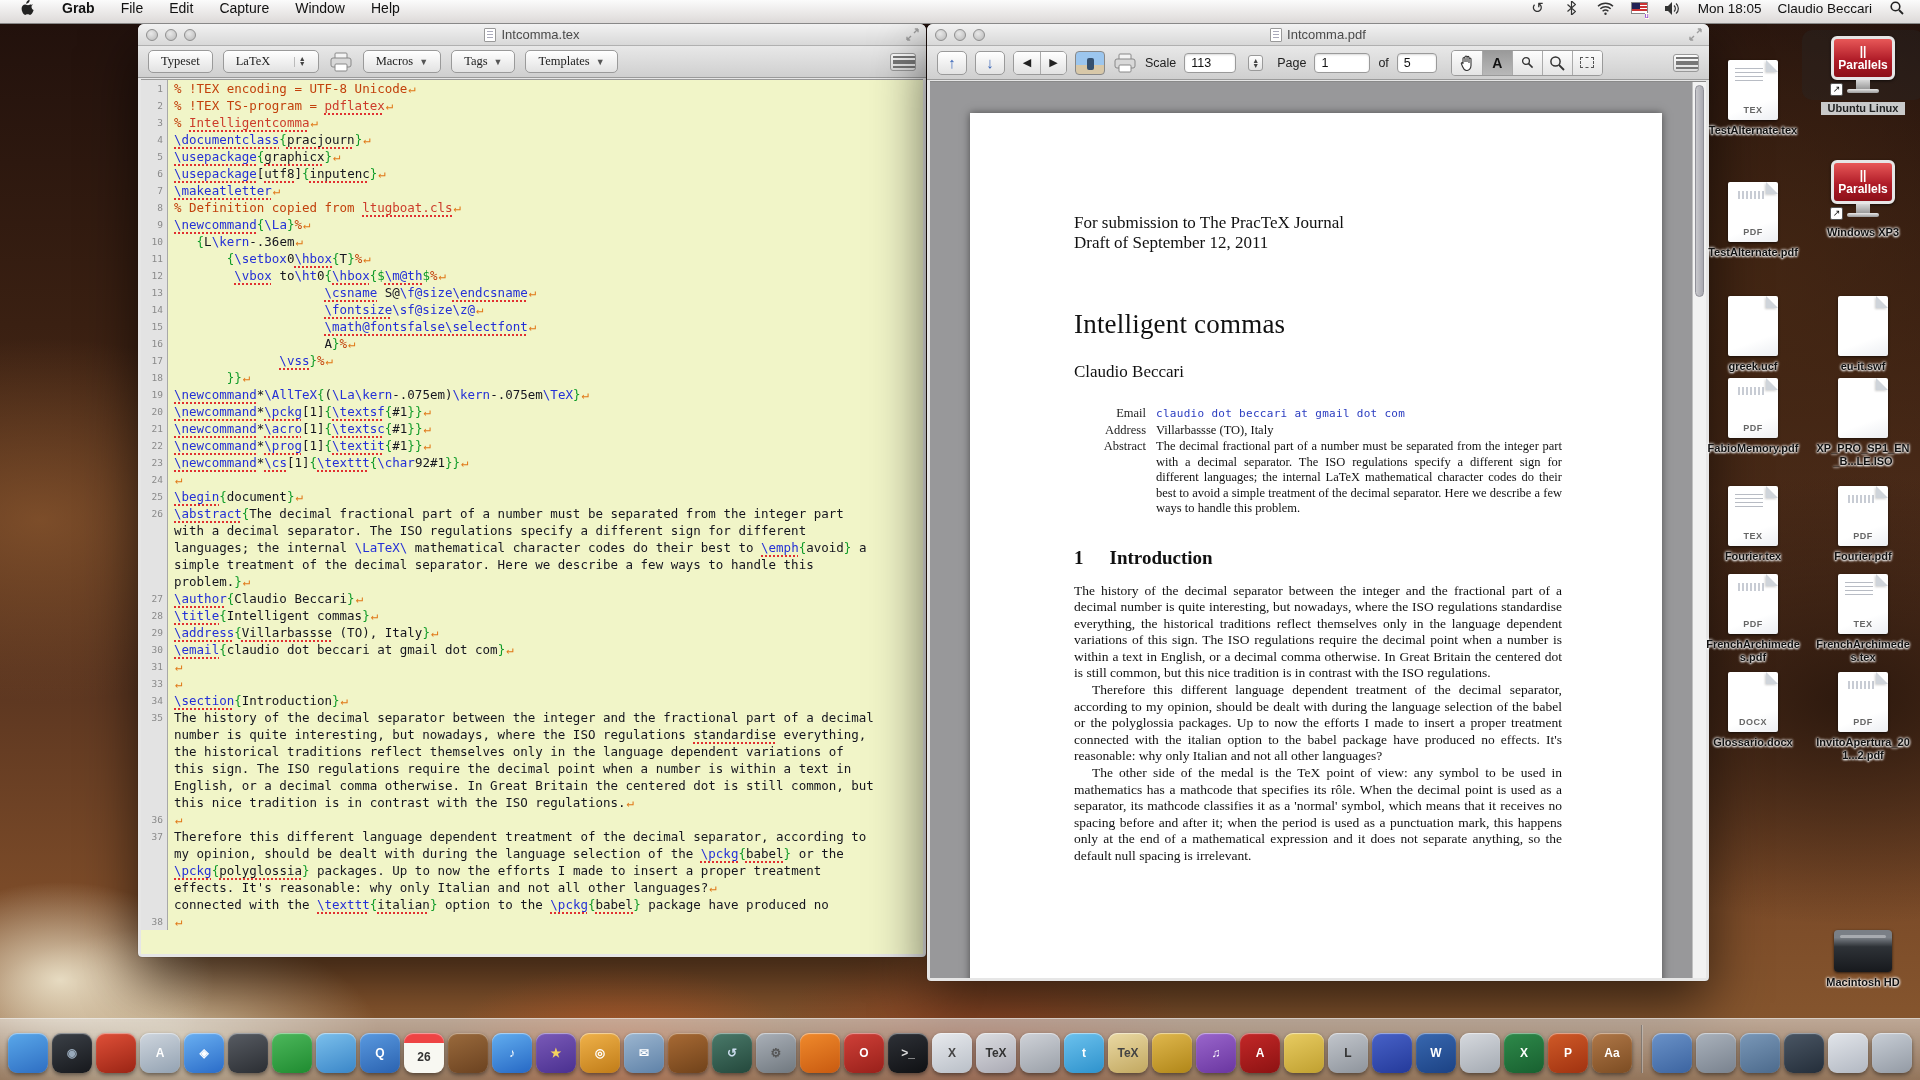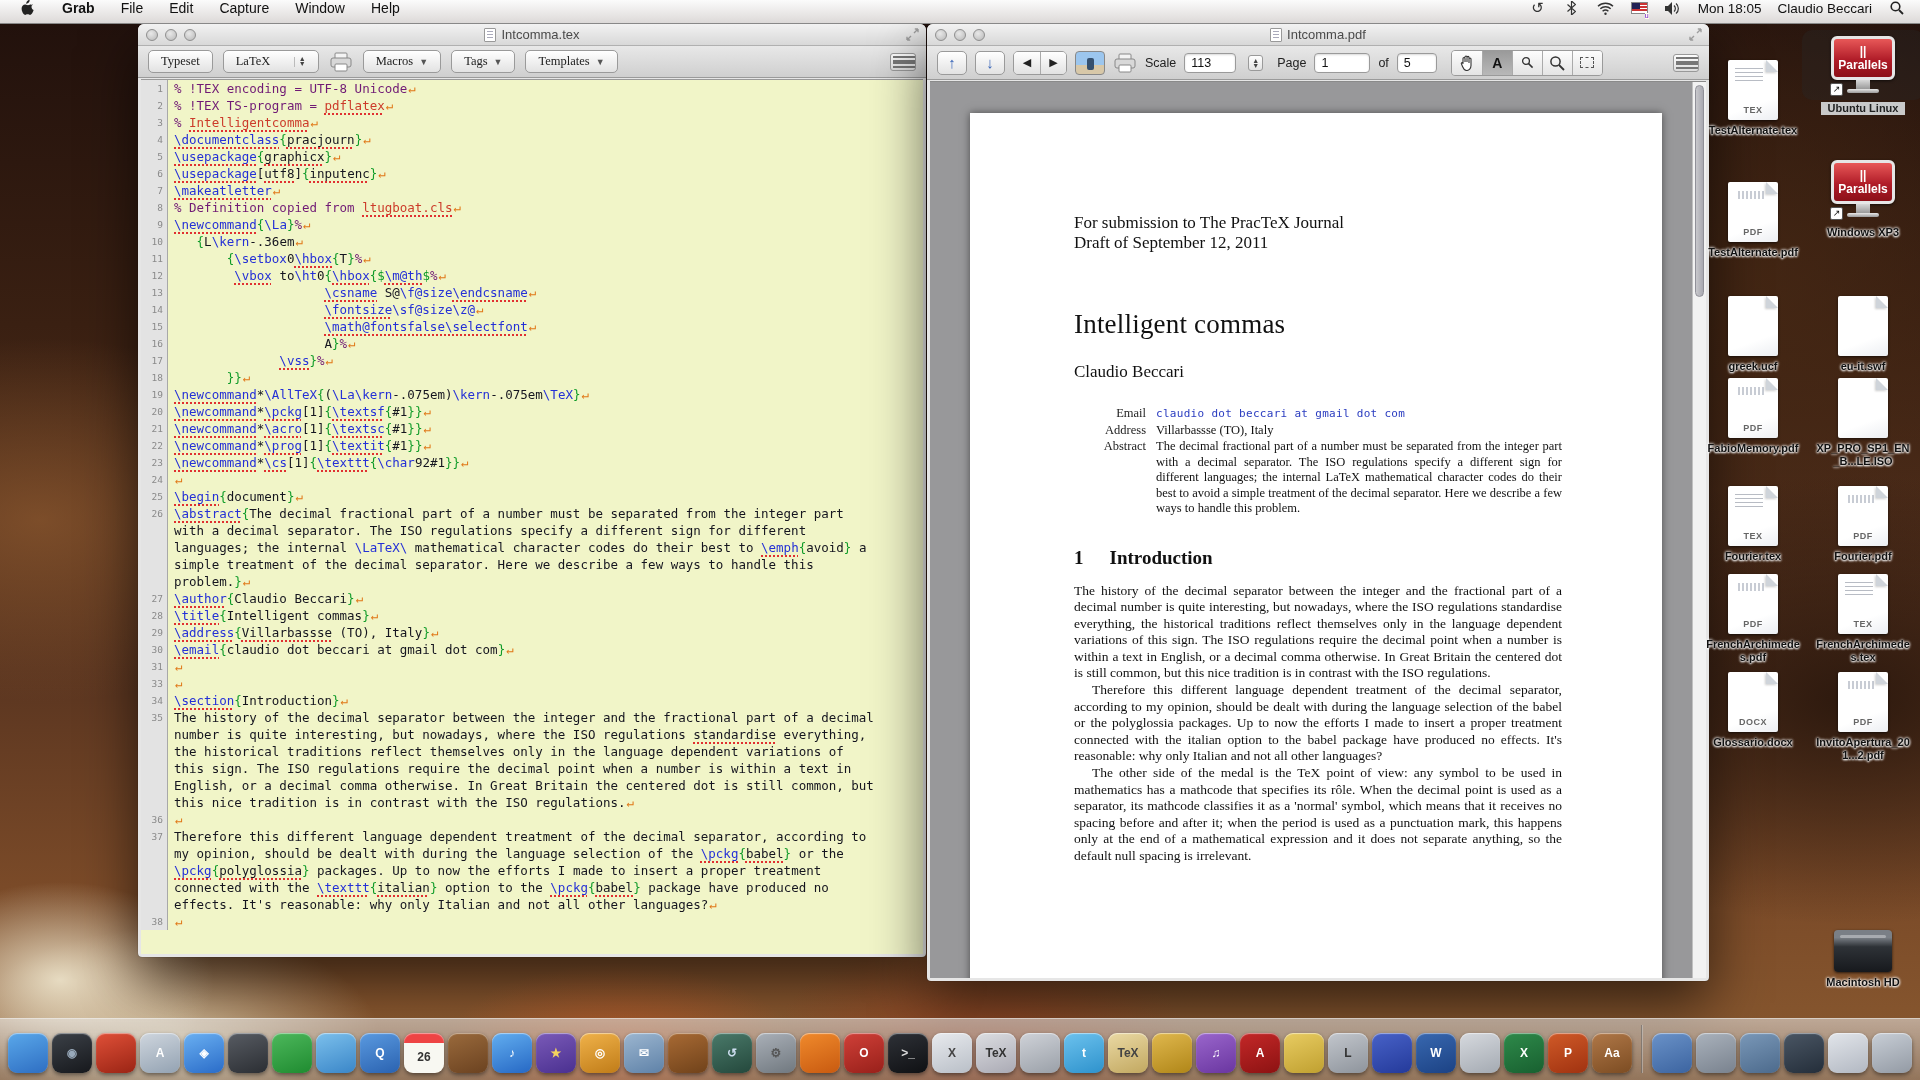--- a/index.html
+++ b/index.html
@@ -68,21 +68,21 @@
   
   .win-editor { left:138px; top:24px; width:788px; height:933px; }
   .win-editor .toolbar { height:32px; }
   .code-area { position:absolute; top:55px; bottom:3px; left:3px; right:3px; background:#f1f5c8; overflow:hidden; border-top:1px solid #999; }
   .crow { display:flex; height:17px; }
   .ln { flex:0 0 27px; background:#e3e3e3; border-right:1px solid #a8a8a8; color:#8a8a8a;
     font-family:"DejaVu Sans Mono", monospace; font-size:9.5px; line-height:17px; text-align:right; padding-right:4px; }
   .ct { white-space:pre; font-family:"DejaVu Sans Mono", monospace; font-size:12.5px; line-height:17px; padding-left:6px; color:#1a1a1a; }
   .ct .t  { color:#15151f; }
   .ct .tu { color:#15151f; text-decoration:underline dotted #e03030 1.5px; text-underline-offset:3px; }
-  .ct .r  { color:#701a75; }
+  .ct .r  { color:#c2410c; }
   .ct .ru { color:#cc3b2a; text-decoration:underline dotted #e03030 1.5px; text-underline-offset:3px; }
   .ct .c  { color:#2430d6; text-decoration:underline dotted #e03030 1.5px; text-underline-offset:3px; }
   .ct .cb { color:#2430d6; }
   .ct .g  { color:#0f9b28; }
   .ct .nl { color:#e07818; padding-left:1px; }
 
   
   .win-pdf { left:927px; top:24px; width:782px; height:957px; }
   .win-pdf .toolbar { height:34px; gap:8px; }
   .sq-btn { width:30px; height:24px; background:linear-gradient(#fff,#e2e2e2); border:1px solid #9a9a9a; border-radius:5px;
@@ -577,25 +577,25 @@
         <div class="crow">
           <span class="ln"></span>
           <span class="ct"><span class="t">my opinion, should be dealt with during the language selection of the </span><span class="c">\pckg</span><span class="g">{</span><span class="tu">babel</span><span class="g">}</span><span class="t"> or the</span></span>
         </div>
         <div class="crow">
           <span class="ln"></span>
           <span class="ct"><span class="c">\pckg</span><span class="g">{</span><span class="tu">polyglossia</span><span class="g">}</span><span class="t"> packages. Up to now the efforts I made to insert a proper treatment</span></span>
         </div>
         <div class="crow">
           <span class="ln"></span>
+          <span class="ct"><span class="t">effects. It's reasonable: why only Italian and not all other languages?</span><span class="nl">↵</span></span>
+        </div>
+        <div class="crow">
+          <span class="ln"></span>
           <span class="ct"><span class="t">connected with the </span><span class="c">\texttt</span><span class="g">{</span><span class="tu">italian</span><span class="g">}</span><span class="t"> option to the </span><span class="c">\pckg</span><span class="g">{</span><span class="tu">babel</span><span class="g">}</span><span class="t"> package have produced no</span></span>
-        </div>
-        <div class="crow">
-          <span class="ln"></span>
-          <span class="ct"><span class="t">effects. It's reasonable: why only Italian and not all other languages?</span><span class="nl">↵</span></span>
         </div>
         <div class="crow">
           <span class="ln">38</span>
           <span class="ct"><span class="nl">↵</span></span>
         </div>
       </div>
   </div>
 
   <div class="window win-pdf">
     <div class="titlebar">

